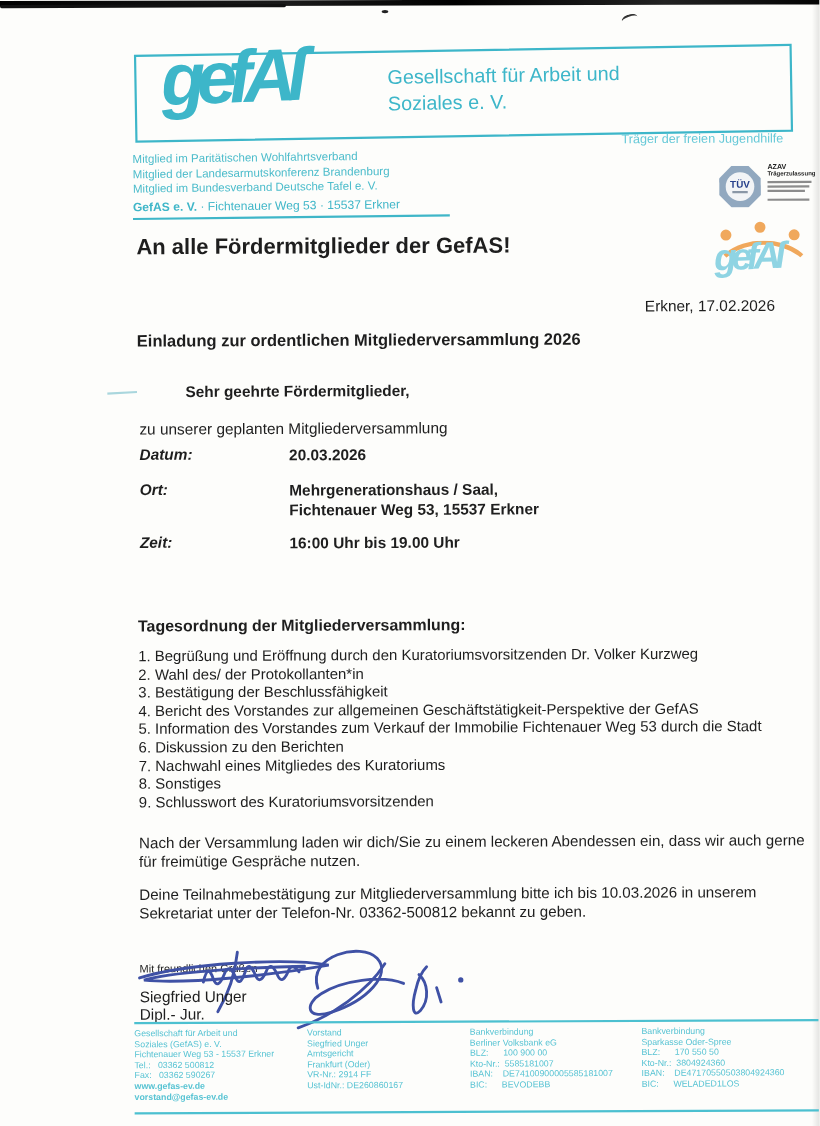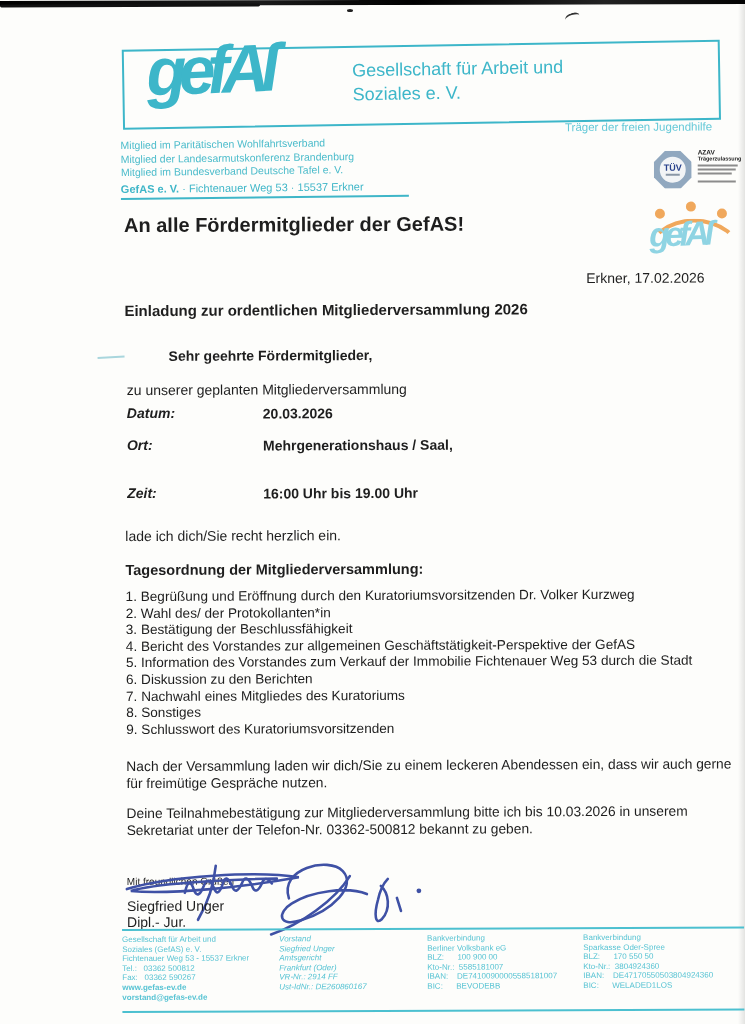--- a/index.html
+++ b/index.html
@@ -61,21 +61,21 @@
   .p1{position:absolute;left:123px;top:757px;width:608px;font-size:13.8px;line-height:17px;}
   .p2{position:absolute;left:123px;top:804px;width:608px;font-size:13.8px;line-height:17px;}
   .closing{position:absolute;left:123px;top:875px;font-size:10px;}
   .signer-name{position:absolute;left:123px;top:897px;font-size:14px;}
   .signer-title{position:absolute;left:123px;top:913px;font-size:14px;}
   .sig{position:absolute;left:115px;top:856px;width:350px;height:80px;}
 
   
   .footer{position:absolute;left:118px;top:928px;width:622px;height:76px;border-top:2px solid #4cc0d0;border-bottom:2px solid #4cc0d0;display:flex;padding-top:4px;box-sizing:content-box;}
   .fcol{font-size:8px;line-height:9.6px;color:#57c3d3;}
-  .fc1{width:157px;}.fc2{width:148px;font-style:italic;}.fc3{width:156px;}.fc4{width:160px;}
+  .fc1{width:157px;}.fc2{width:148px;}.fc3{width:156px;}.fc4{width:160px;}
   .fline{white-space:pre-wrap;}
   .fb{font-weight:bold;}
   .content-tilt{position:absolute;left:0;top:0;width:745px;height:1024px;transform:rotate(-0.25deg);transform-origin:50% 0;}
 </style>
 </head>
 <body>
 
 <div class="page">
 
   <div class="scan-top"></div>
@@ -132,27 +132,26 @@
     <div class="subject">Einladung zur ordentlichen Mitgliederversammlung 2026</div>
 
     <div class="tick-dash"></div>
     <div class="salutation">Sehr geehrte Fördermitglieder,</div>
     <div class="intro">zu unserer geplanten Mitgliederversammlung</div>
 
     <div class="drow r1">
       <span class="lab">Datum:</span><span class="val">20.03.2026</span>
     </div>
     <div class="drow r2">
-      <span class="lab">Ort:</span><span class="val"><span>Mehrgenerationshaus / Saal,</span><br></span>
+      <span class="lab">Ort:</span><span class="val"><span>Mehrgenerationshaus / Saal,</span><br><span>Fichtenauer Weg 53, 15537 Erkner</span></span>
     </div>
     <div class="drow r3">
       <span class="lab">Zeit:</span><span class="val">16:00 Uhr bis 19.00 Uhr</span>
     </div>
 
-    <div class="invite">lade ich dich/Sie recht herzlich ein.</div>
     <div class="agenda-h">Tagesordnung der Mitgliederversammlung:</div>
     <ol class="agenda">
       <li>1. Begrüßung und Eröffnung durch den Kuratoriumsvorsitzenden Dr. Volker Kurzweg</li>
       <li>2. Wahl des/ der Protokollanten*in</li>
       <li>3. Bestätigung der Beschlussfähigkeit</li>
       <li>4. Bericht des Vorstandes zur allgemeinen Geschäftstätigkeit-Perspektive der GefAS</li>
       <li>5. Information des Vorstandes zum Verkauf der Immobilie Fichtenauer Weg 53 durch die Stadt</li>
       <li>6. Diskussion zu den Berichten</li>
       <li>7. Nachwahl eines Mitgliedes des Kuratoriums</li>
       <li>8. Sonstiges</li>

